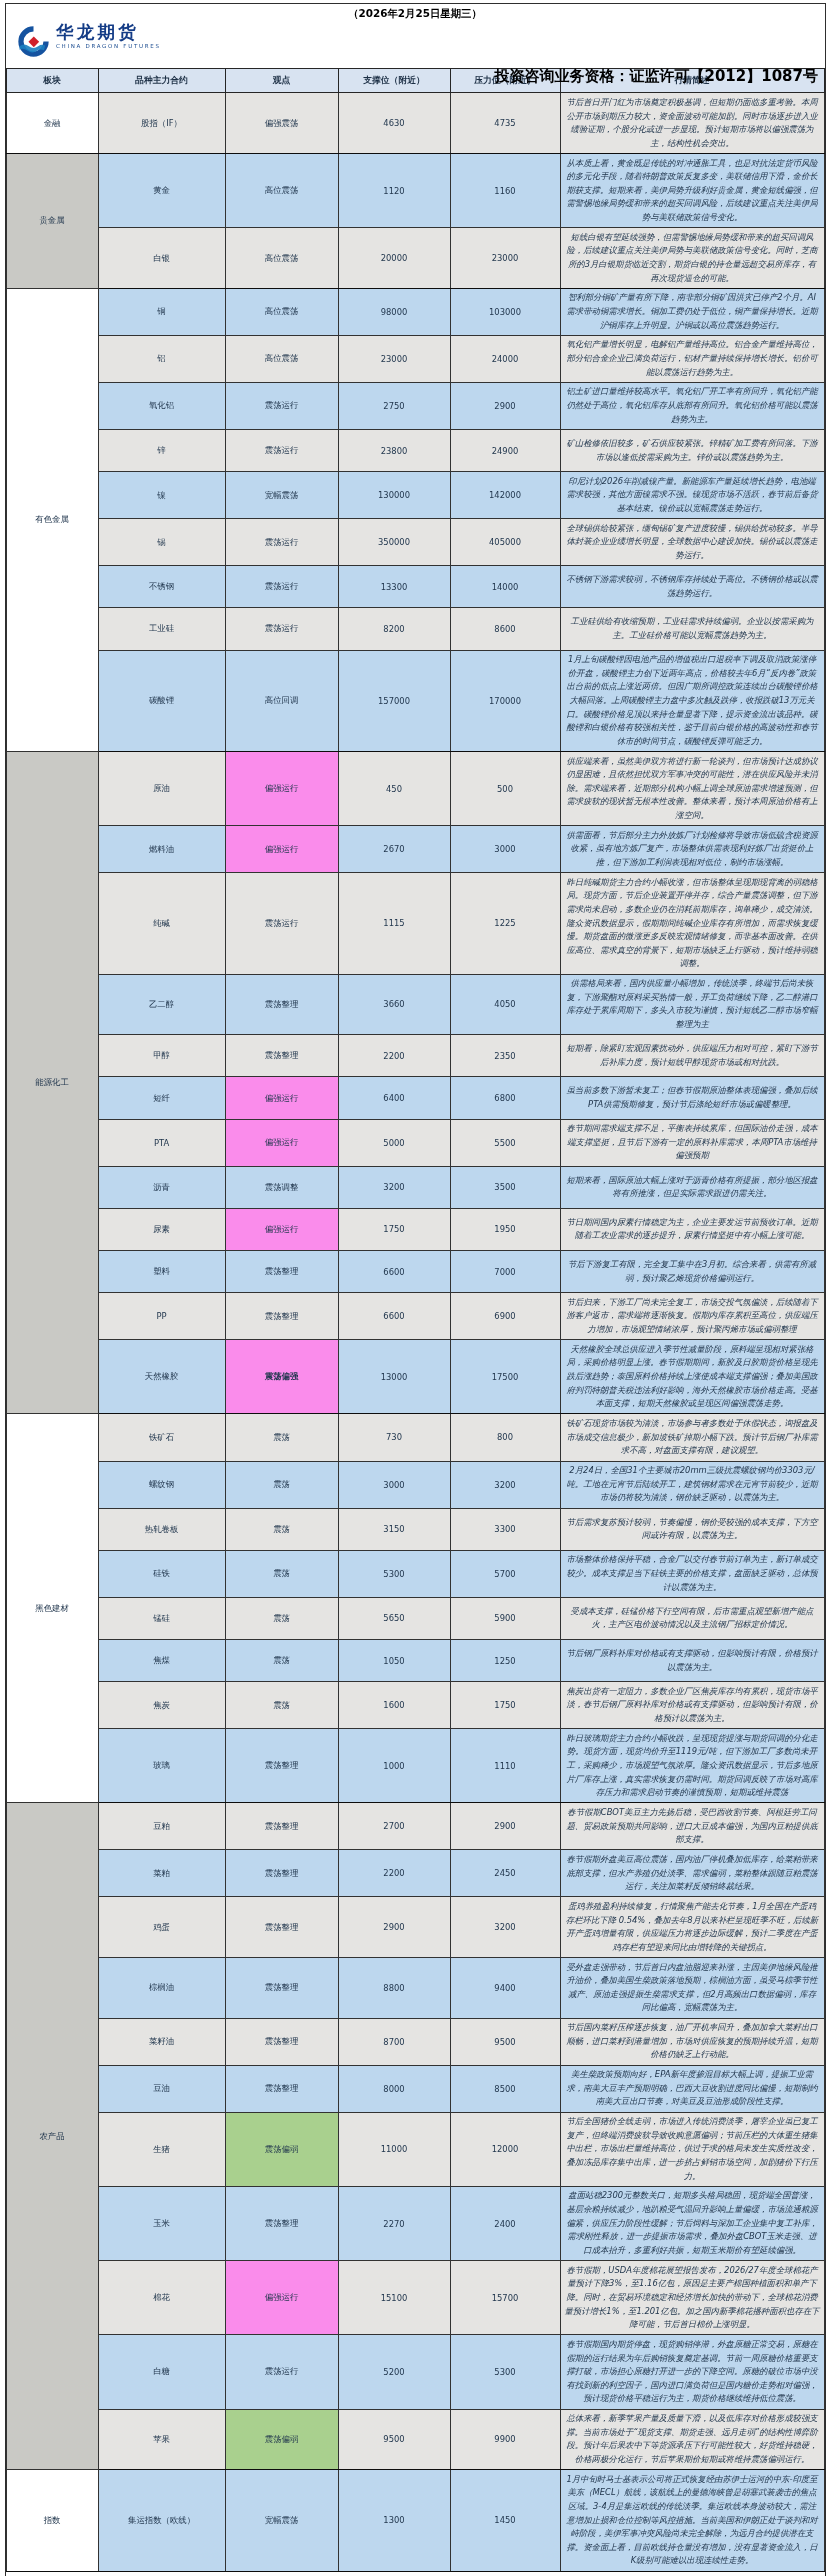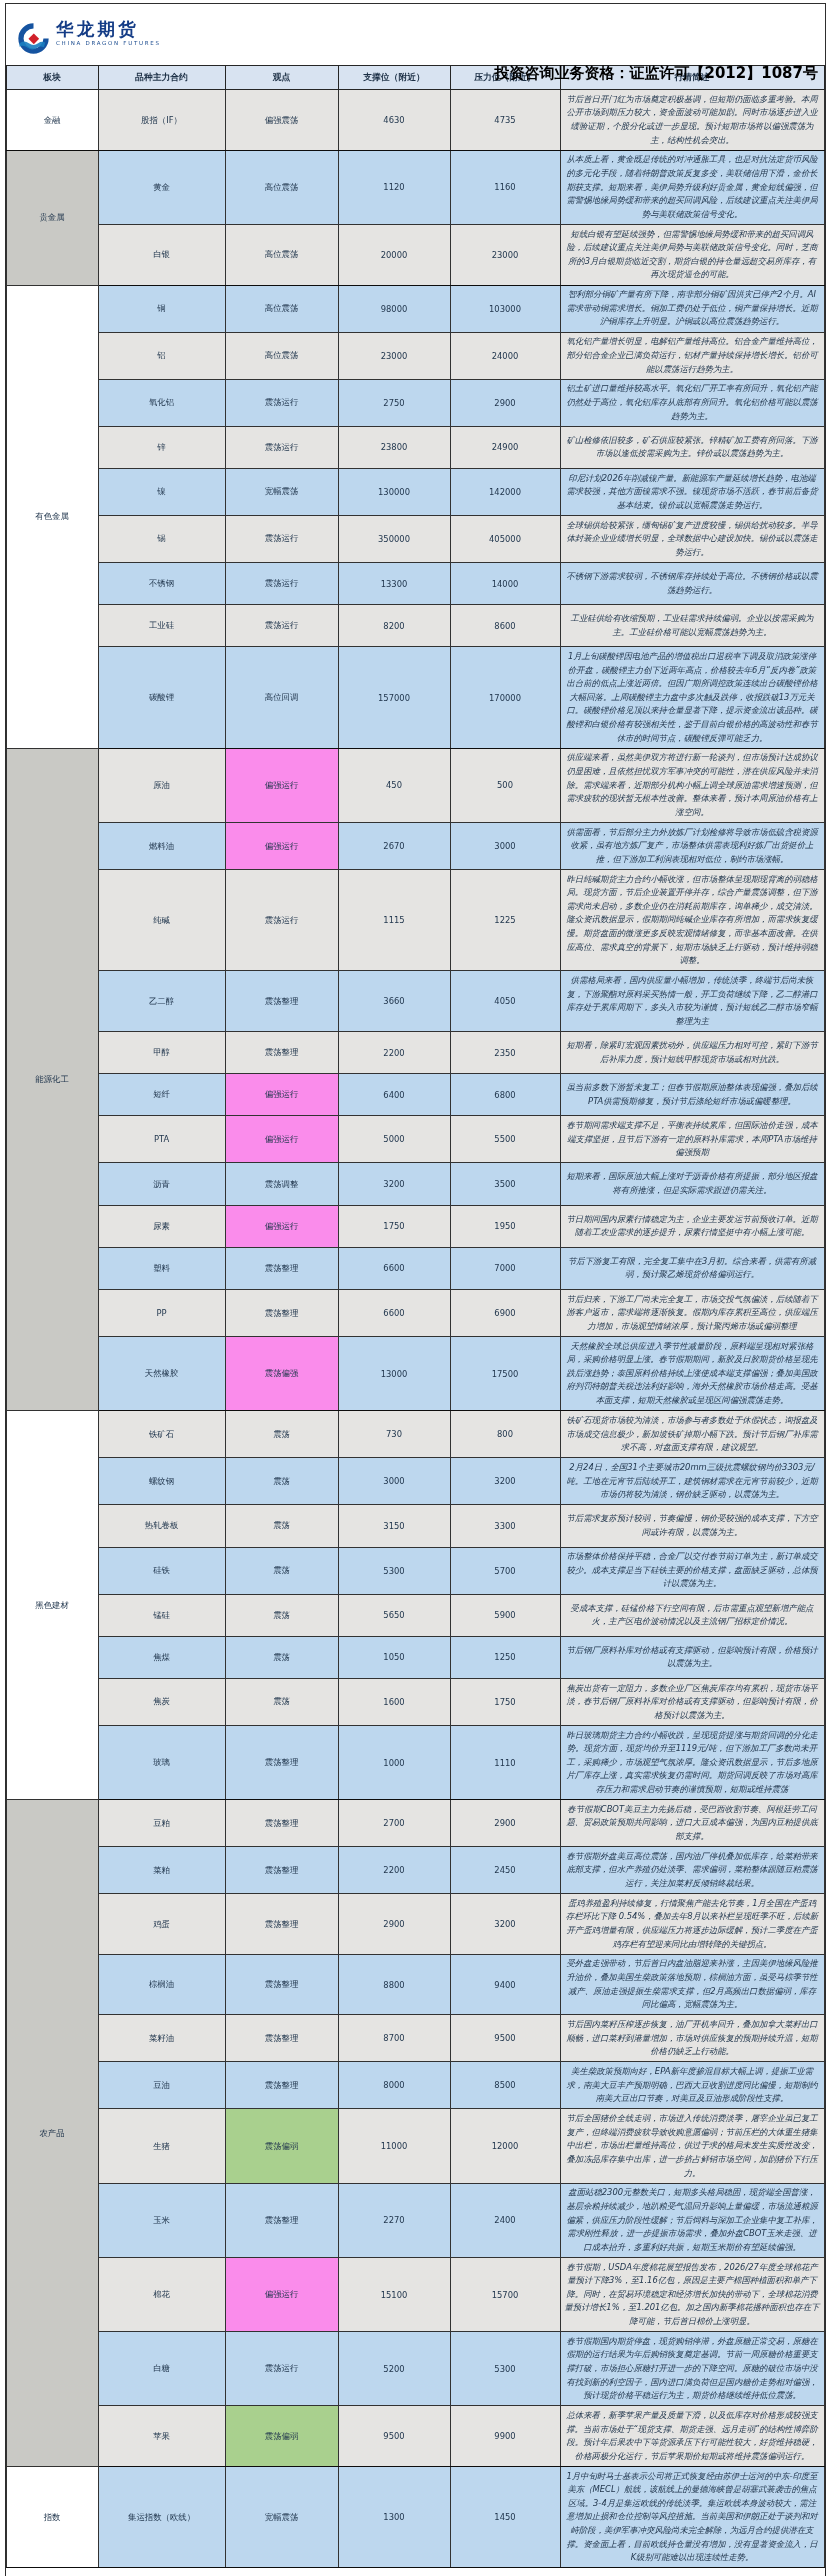--- a/index.html
+++ b/index.html
@@ -42,20 +42,21 @@
           <path d="M30 4 A26 26 0 1 0 56 30 L47 30 A17 17 0 1 1 30 13 Z" fill="#1553a0"></path>
           <path d="M6 38 q8 -6 16 0 q8 6 16 0 q6 -4 12 -1 l-2 8 q-7 -3 -12 1 q-8 6 -16 0 q-8 -6 -14 -2 Z" fill="#1a7ec0" opacity="0.9"></path>
           <rect x="24" y="24" width="13" height="13" fill="#d1202a" transform="rotate(45 30.5 30.5)"></rect>
         </svg>
       </span>
       <span class="logo-text">
         <span class="logo-cn">华龙期货</span>
         <span class="logo-en">CHINA DRAGON FUTURES</span>
       </span>
     </div>
+    <div class="title-2">（2026年2月25日星期三）</div>
     <div class="license">投资咨询业务资格：证监许可【2012】1087号</div>
   </div>
 
   <table class="ref">
     <colgroup>
       <col style="width:92px">
         <col style="width:127px">
         <col style="width:113px">
       <col style="width:112px">
         <col style="width:110px">
@@ -232,21 +233,21 @@
         </tr>
         <tr class="grey">
           <td class="zebra variety">PP</td>
           <td class="zebra view">震荡整理</td>
           <td class="zebra num">6600</td>
           <td class="zebra num">6900</td>
           <td class="zebra brief">节后归来，下游工厂尚未完全复工，市场交投气氛偏淡，后续随着下游客户返市，需求端将逐渐恢复。假期内库存累积至高位，供应端压力增加，市场观望情绪浓厚，预计聚丙烯市场或偏弱整理</td>
         </tr>
         <tr class="blue grp-end">
           <td class="zebra variety">天然橡胶</td>
-          <td class="zebra view" style="background: rgb(250, 140, 235);">震荡偏强</td>
+          <td class="zebra view" style="background: rgb(250, 140, 235); font-weight: bold;">震荡偏强</td>
           <td class="zebra num">13000</td>
           <td class="zebra num">17500</td>
           <td class="zebra brief">天然橡胶全球总供应进入季节性减量阶段，原料端呈现相对紧张格局，采购价格明显上涨。春节假期期间，新胶及日胶期货价格呈现先跌后涨趋势；泰国原料价格持续上涨使成本端支撑偏强；叠加美国政府判罚特朗普关税违法利好影响，海外天然橡胶市场价格走高。受基本面支撑，短期天然橡胶或呈现区间偏强震荡走势。</td>
         </tr>
         <tr class="grey">
           <td rowspan="8" class="sector s-white">黑色建材</td>
           <td class="zebra variety">铁矿石</td>
           <td class="zebra view">震荡</td>
           <td class="zebra num">730</td>
           <td class="zebra num">800</td>

